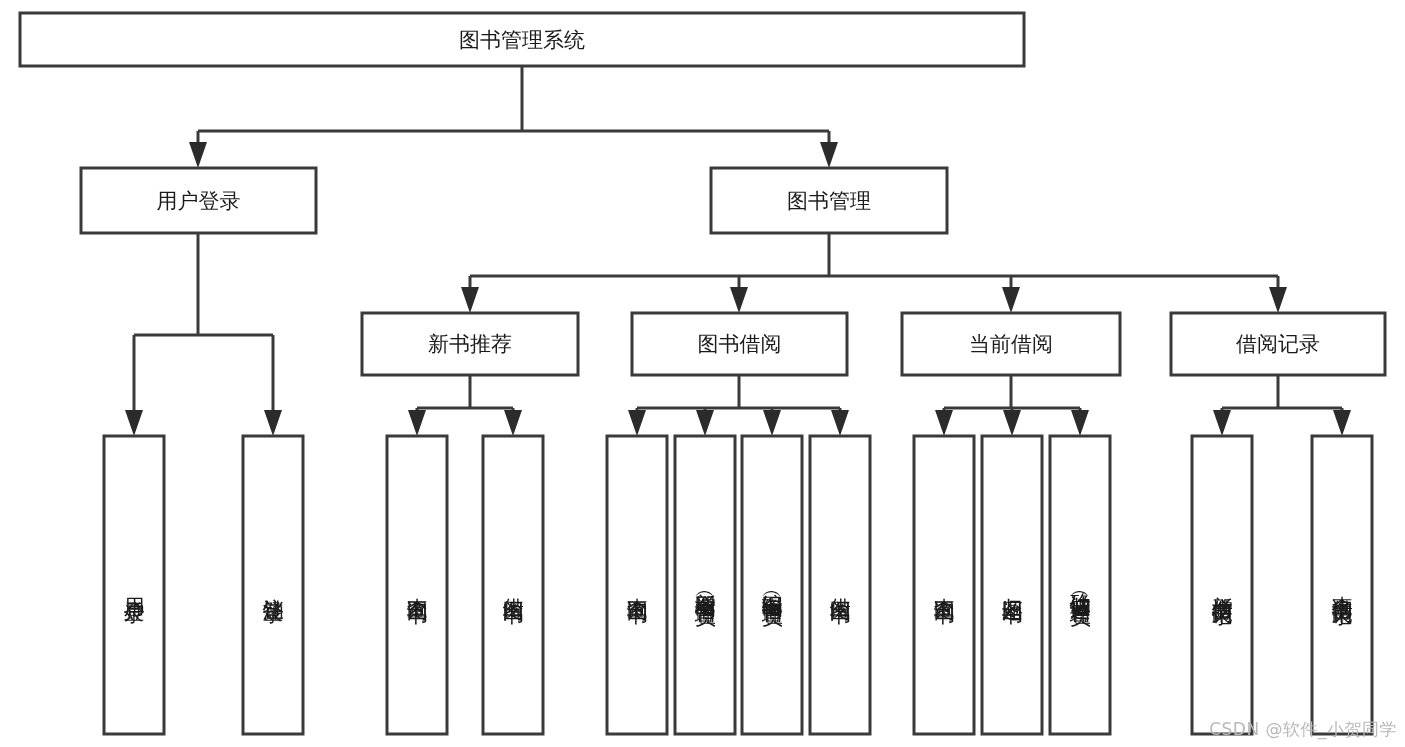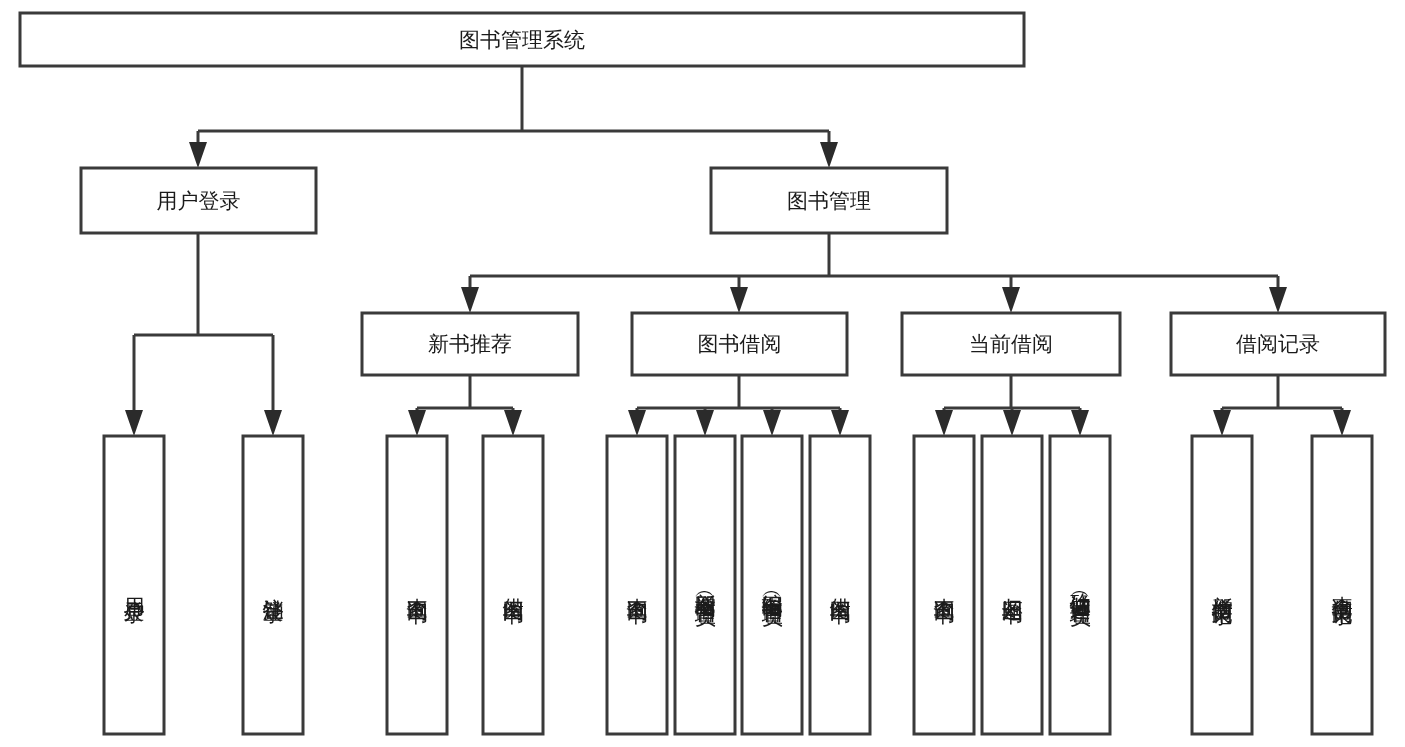--- a/index.html
+++ b/index.html
@@ -175,14 +175,15 @@
       <div class="leaf-label" style="left: 675px; top: 436px; width: 60px; height: 298px;">新增图书（管理员）</div>
       <div class="leaf-label" style="left: 742px; top: 436px; width: 60px; height: 298px;">编辑图书（管理员）</div>
       <div class="leaf-label" style="left: 810px; top: 436px; width: 60px; height: 298px;">借阅图书</div>
       <div class="leaf-label" style="left: 914px; top: 436px; width: 60px; height: 298px;">查询图书</div>
       <div class="leaf-label" style="left: 982px; top: 436px; width: 60px; height: 298px;">归还图书</div>
       <div class="leaf-label" style="left: 1050px; top: 436px; width: 60px; height: 298px;">确认归还（管理员）</div>
       <div class="leaf-label" style="left: 1192px; top: 436px; width: 60px; height: 298px;">新增借阅记录</div>
       <div class="leaf-label" style="left: 1312px; top: 436px; width: 60px; height: 298px;">查询借阅记录</div>
     </div>
 
+  <div id="watermark">CSDN @软件_小贺同学</div>
 
 </div>
 
 </body></html>

